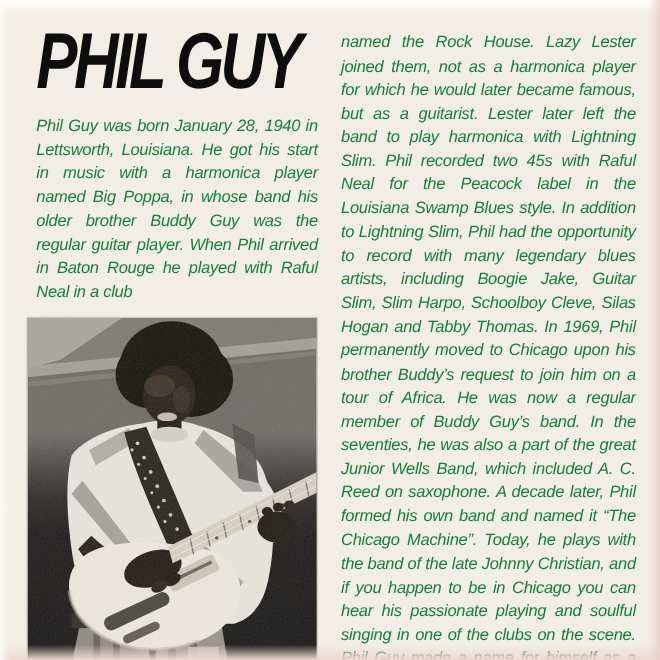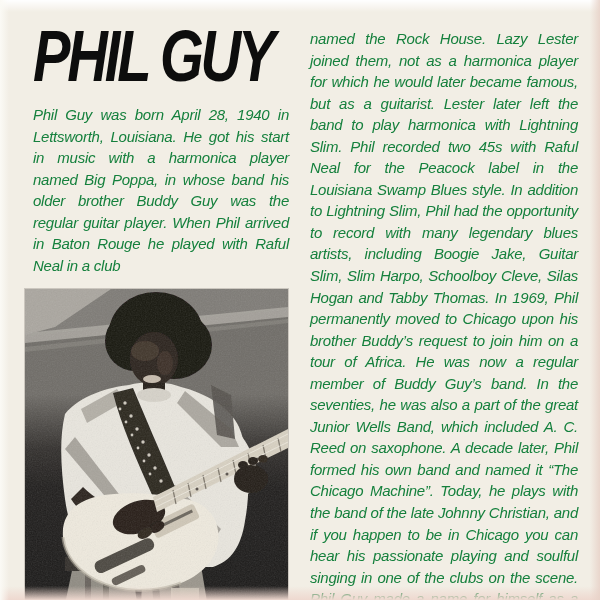--- a/index.html
+++ b/index.html
@@ -61,21 +61,21 @@
   }
   .photo svg { display: block; }
 </style>
 </head>
 <body>
 
 <div class="page">
 
   <div class="col-left">
     <h1 class="title">PHIL GUY</h1>
-    <p class="body-text">Phil Guy was born April 28, 1940 in Lettsworth, Louisiana. He got his start in music with a harmonica player named Big Poppa, in whose band his older brother Buddy Guy was the regular guitar player. When Phil arrived in Baton Rouge he played with Raful Neal in a club</p>
+    <p class="body-text">Phil Guy was born January 28, 1940 in Lettsworth, Louisiana. He got his start in music with a harmonica player named Big Poppa, in whose band his older brother Buddy Guy was the regular guitar player. When Phil arrived in Baton Rouge he played with Raful Neal in a club</p>
 
     <div class="photo">
       <svg viewBox="0 0 263 325" width="263" height="325" xmlns="http://www.w3.org/2000/svg">
         <defs>
           <filter id="grainF" x="0" y="0" width="100%" height="100%">
             <feTurbulence type="fractalNoise" baseFrequency="0.8" numOctaves="2" stitchTiles="stitch" result="n"></feTurbulence>
             <feColorMatrix in="n" type="saturate" values="0"></feColorMatrix>
           </filter>
           <filter id="softBlur" x="-5%" y="-5%" width="110%" height="110%">
             <feGaussianBlur stdDeviation="0.7"></feGaussianBlur>

